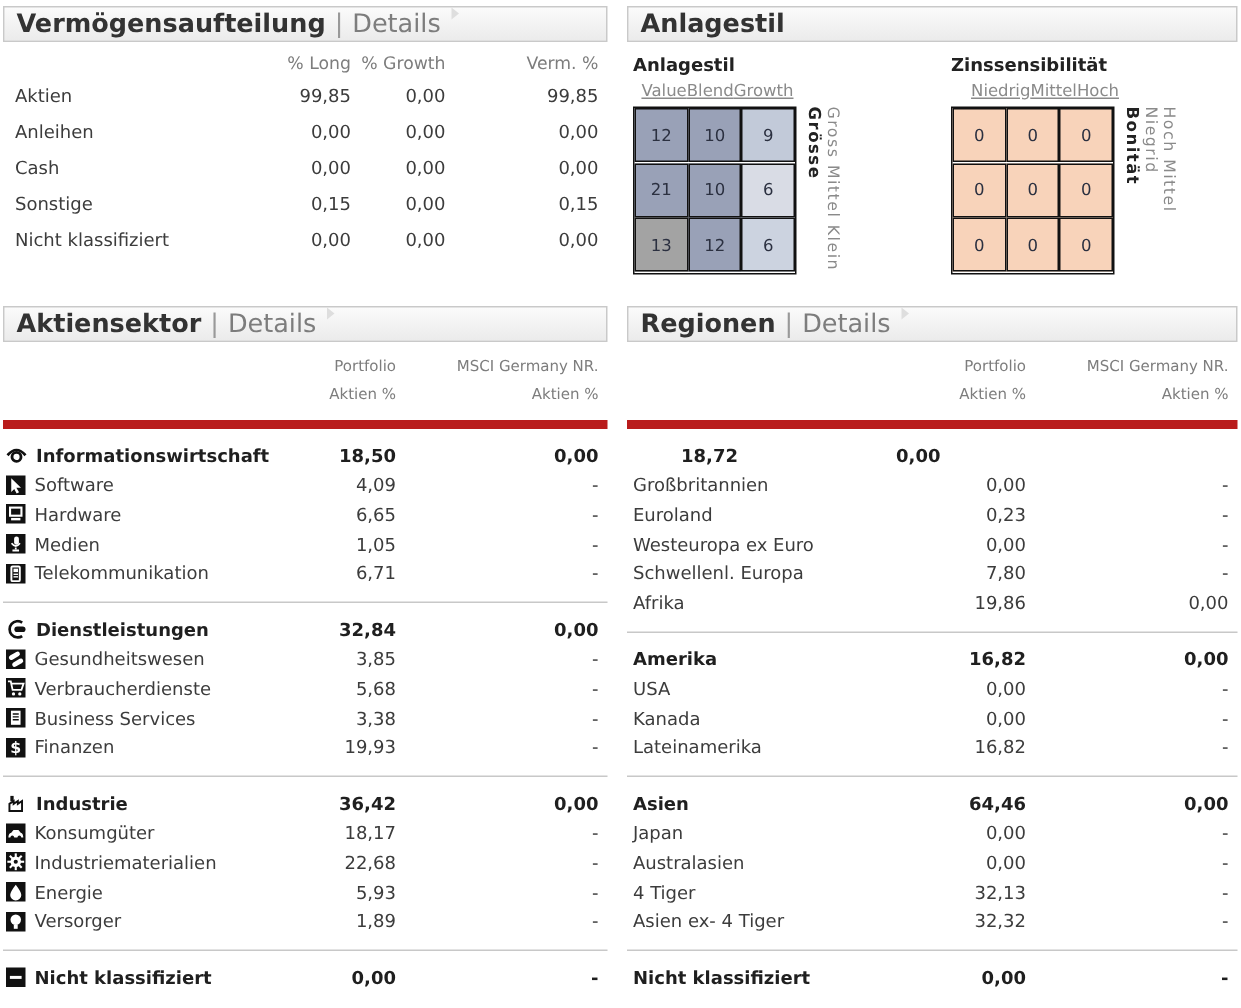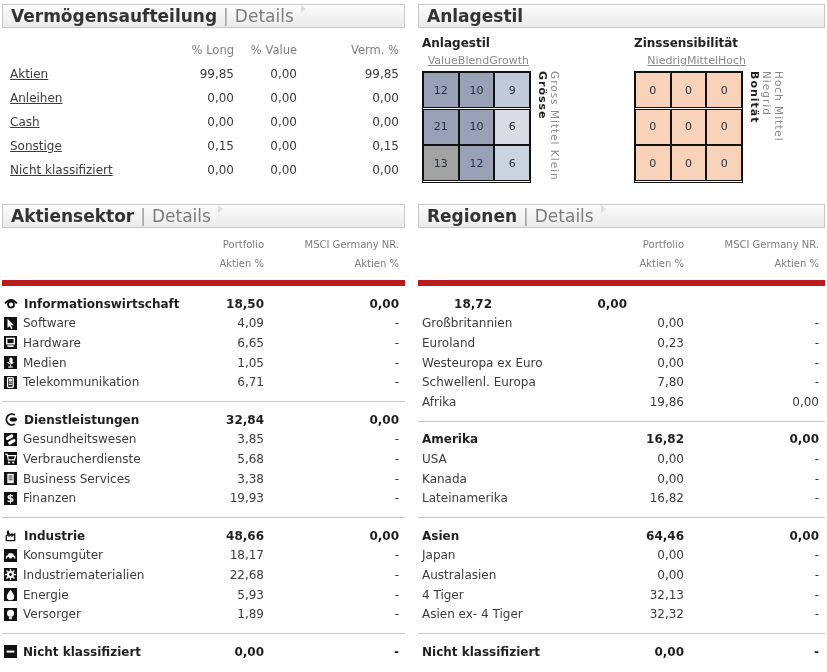--- a/index.html
+++ b/index.html
@@ -13,23 +13,23 @@
   
   .hbar{height:22px;line-height:22px;background:linear-gradient(#fbfbfb,#ebebeb);
         border:1px solid #c9c9c9;padding-left:8px;font-size:17px;display:flex;align-items:flex-start;}
   .hbar .ttl{font-weight:bold;color:#333;}
   .hbar .sep{color:#999;margin:0 6px;font-weight:normal;}
   .hbar .det{color:#7d7d7d;cursor:pointer;}
   .det-arrow{width:0;height:0;border-left:5px solid #dedede;border-top:4px solid transparent;
         border-bottom:4px solid transparent;display:inline-block;margin-left:7px;}
   
   .atable{margin-top:7px;font-size:12px;}
-  .arow{display:flex;height:24px;align-items:flex-end;padding:0 6px 0 8px;}
+  .arow{display:flex;height:24px;align-items:flex-start;padding:0 6px 0 8px;}
   .ahead{height:22px;color:#7d7d7d;font-size:11.5px;}
-  .arow .lbl{flex:1;text-decoration:underline;}
+  .arow .lbl{flex:1;}
   .arow .c1{width:60px;text-align:right;}
   .arow .c2{width:63px;text-align:right;}
   .arow .c3{width:102px;text-align:right;}
   
   .styles-wrap{display:flex;margin-top:8px;padding-left:4px;}
   .sb-block{width:212px;flex:none;}
   .sb-title{font-weight:bold;font-size:12px;color:#222;}
   .sb-scale{display:flex;justify-content:flex-end;width:107px;color:#8a8a8a;
             font-size:11px;margin-top:4px;margin-bottom:4px;text-decoration:underline;}
   .sb-flex{display:flex;}
@@ -71,21 +71,21 @@
         <div class="hbar">
           <span class="ttl">Vermögensaufteilung</span>
           <span class="sep">|</span>
           <span class="det">Details</span>
           <span class="det-arrow"></span>
         </div>
         <div class="atable">
           <div class="arow ahead">
             <span class="lbl"></span>
             <span class="c1">% Long</span>
-            <span class="c2">% Value</span>
+            <span class="c2">% Growth</span>
             <span class="c3">Verm. %</span>
           </div>
           <div id="asset-rows">
               <div class="arow">
                 <span class="lbl">Aktien</span>
                 <span class="c1">99,85</span>
                 <span class="c2">0,00</span>
                 <span class="c3">99,85</span>
               </div>
               <div class="arow">
@@ -280,21 +280,21 @@
                 <div class="srow hdr">
                   <span class="lbl">
                     <span class="icon">
                       <svg viewBox="0 0 13 13">
                         <path d="M1.8,11.6 V6.9 L4.6,5 V6.9 L7.4,5 V6.9 L10.2,5 V11.6 Z" fill="none" stroke="#111" stroke-width="1.3"></path>
                         <rect x="2.4" y="1.6" width="2.2" height="3.6" fill="#111"></rect>
                       </svg>
                     </span>
                     <span>Industrie</span>
                   </span>
-                  <span class="c2">48,66</span>
+                  <span class="c2">36,42</span>
                   <span class="c3">0,00</span>
                 </div>
                 <div class="srow">
                   <span class="lbl">
                     <span class="icon icon-sq">
                       <svg viewBox="0 0 13 13">
                         <path d="M1.6,9.4 Q1.6,6.7 3.5,6.2 L5,4.3 H8.3 L9.8,6.2 Q11.5,6.7 11.5,9.4 Z" fill="#fff"></path>
                         <circle cx="4.2" cy="9.2" r="1.2" fill="#111"></circle>
                         <circle cx="8.9" cy="9.2" r="1.2" fill="#111"></circle>
                       </svg>

